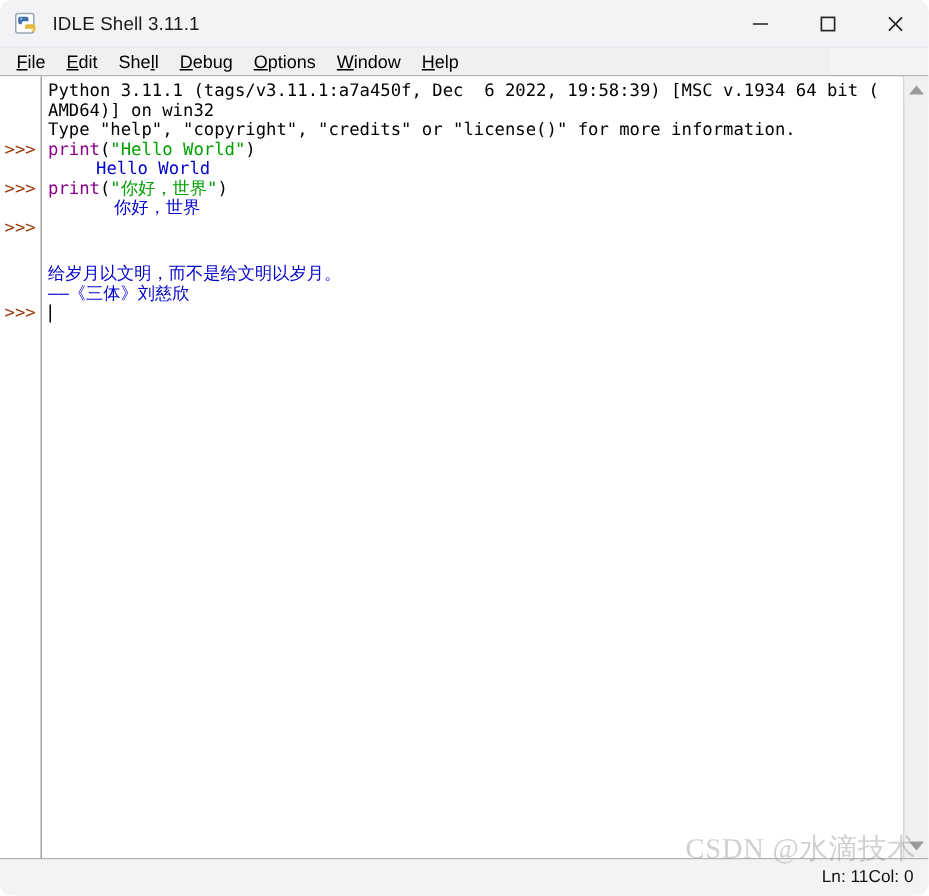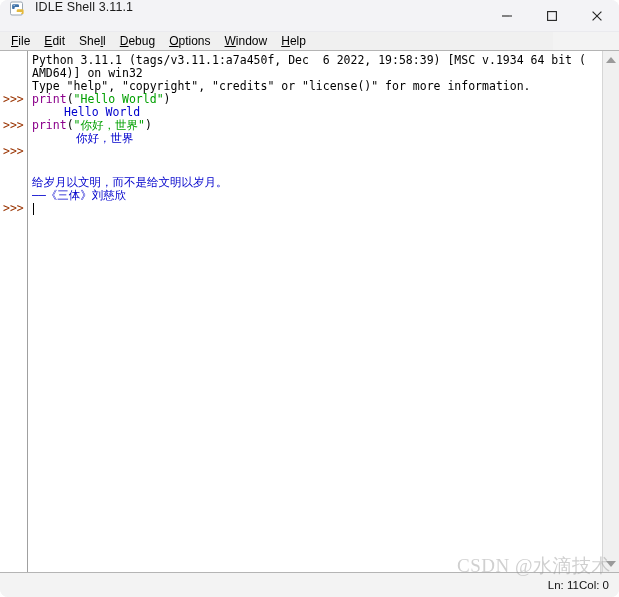--- a/index.html
+++ b/index.html
@@ -22,20 +22,21 @@
   }
 
   
   #titlebar {
     position: absolute;
     left: 0; top: 0;
     width: 619px; height: 32px;
     background: #f3f3f6;
     border-bottom: 1px solid #eaeaee;
     display: flex;
+    align-items: center;
   }
   #app-icon {
     width: 18px; height: 18px;
     margin-left: 9px; margin-right: 8px;
     position: relative;
     flex: none;
   }
   #title-text {
     font-size: 12.5px;
     color: #1b1b1b;

